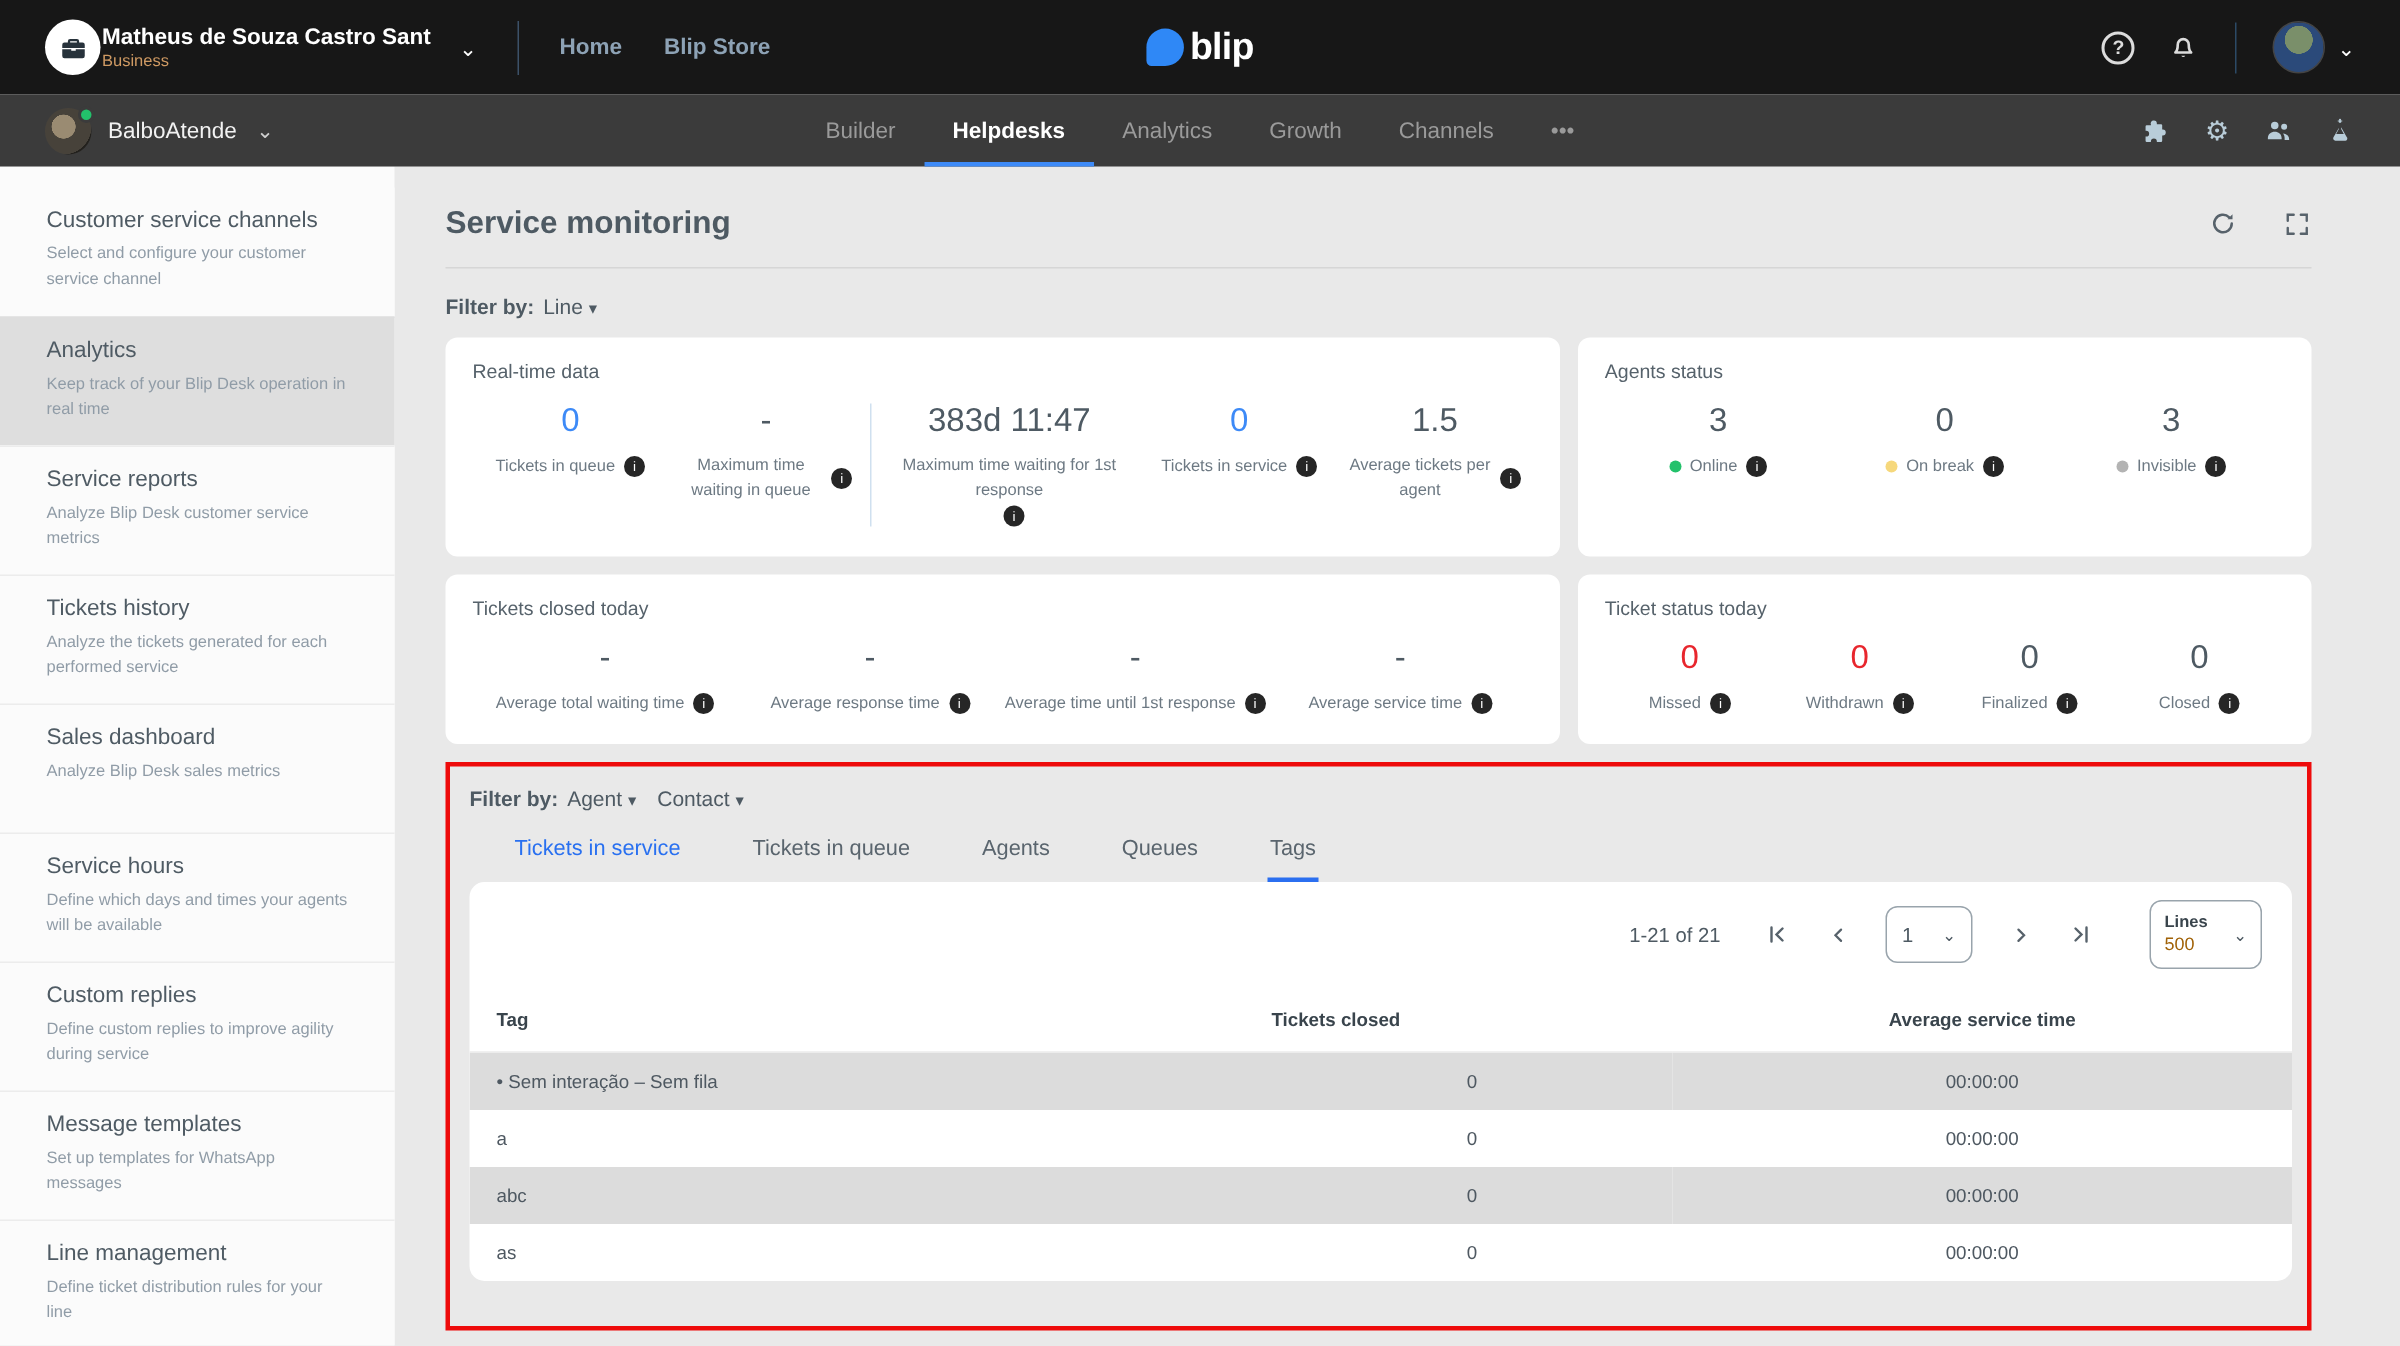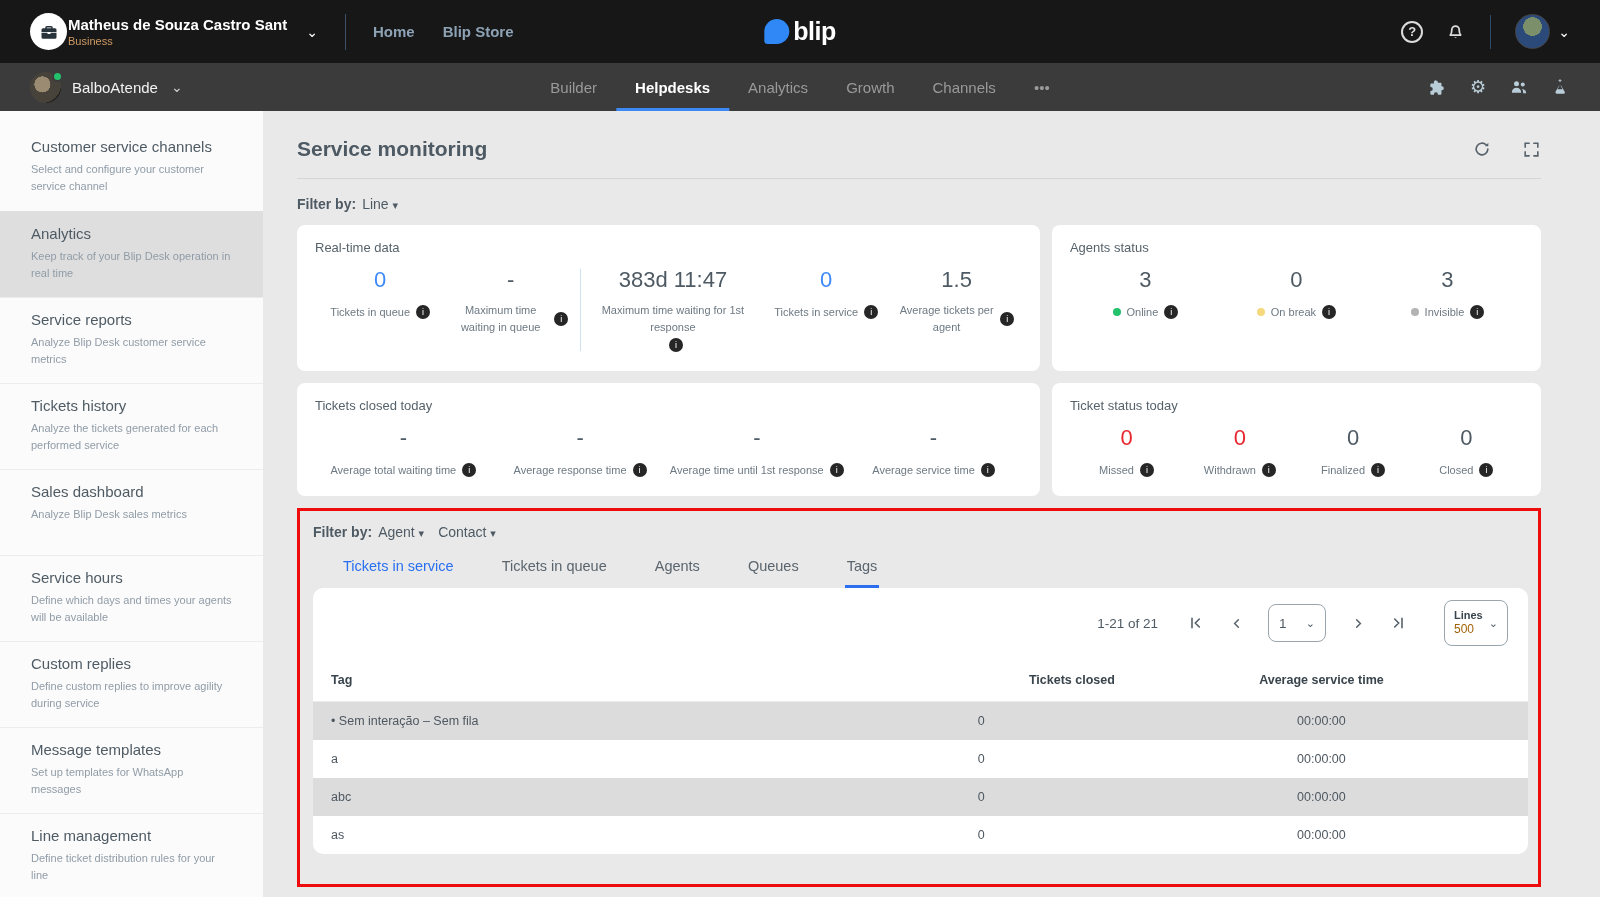--- a/index.html
+++ b/index.html
@@ -121,31 +121,31 @@
     height:70px; padding-right:20px; gap:8px; font-size:13.5px; color:#4e5a63;
   }
   .pg-range { margin-right:14px; }
   .pg-btn { display:flex; align-items:center; justify-content:center; width:32px; height:32px; cursor:pointer; color:#57626b; }
   .pg-select {
     width:58px; height:38px; border:1px solid #99a4ac; border-radius:8px;
     display:flex; align-items:center; justify-content:space-between;
     padding:0 10px; margin:0 8px; cursor:pointer; font-size:13.5px;
   }
   .lines-select {
-    width:64px; height:46px; border:1px solid #99a4ac; border-radius:8px;
+    width:75px; height:46px; border:1px solid #99a4ac; border-radius:8px;
     display:flex; align-items:center; justify-content:space-between;
     padding:0 9px; margin-left:22px; cursor:pointer;
   }
   .lines-stack { display:flex; flex-direction:column; line-height:1.25; }
   .lines-label { font-size:11px; font-weight:700; color:#39444c; }
   .lines-value { font-size:12px; color:#a16207; }
   table { width:100%; border-collapse:collapse; }
   th { font-size:12.5px; color:#39444c; font-weight:600; padding:15px 0 14px; border-bottom:1px solid #ececec; }
   th.c1 { text-align:left; padding-left:18px; width:44%;margin-left:31px; }
-  th.c2 { text-align:right; width:22%; }
+  th.c2 { text-align:left; width:22%; }
   th.c3 { text-align:center; width:34%; }
   td { font-size:12.5px; color:#4e5861; padding:12px 0; }
   td.c1 { padding-left:18px; }
   td.c2, td.c3 { text-align:center; }
   tr.alt { background:#dcdcdc; }
 </style>
 </head>
 <body>
 
 <header class="topbar">

